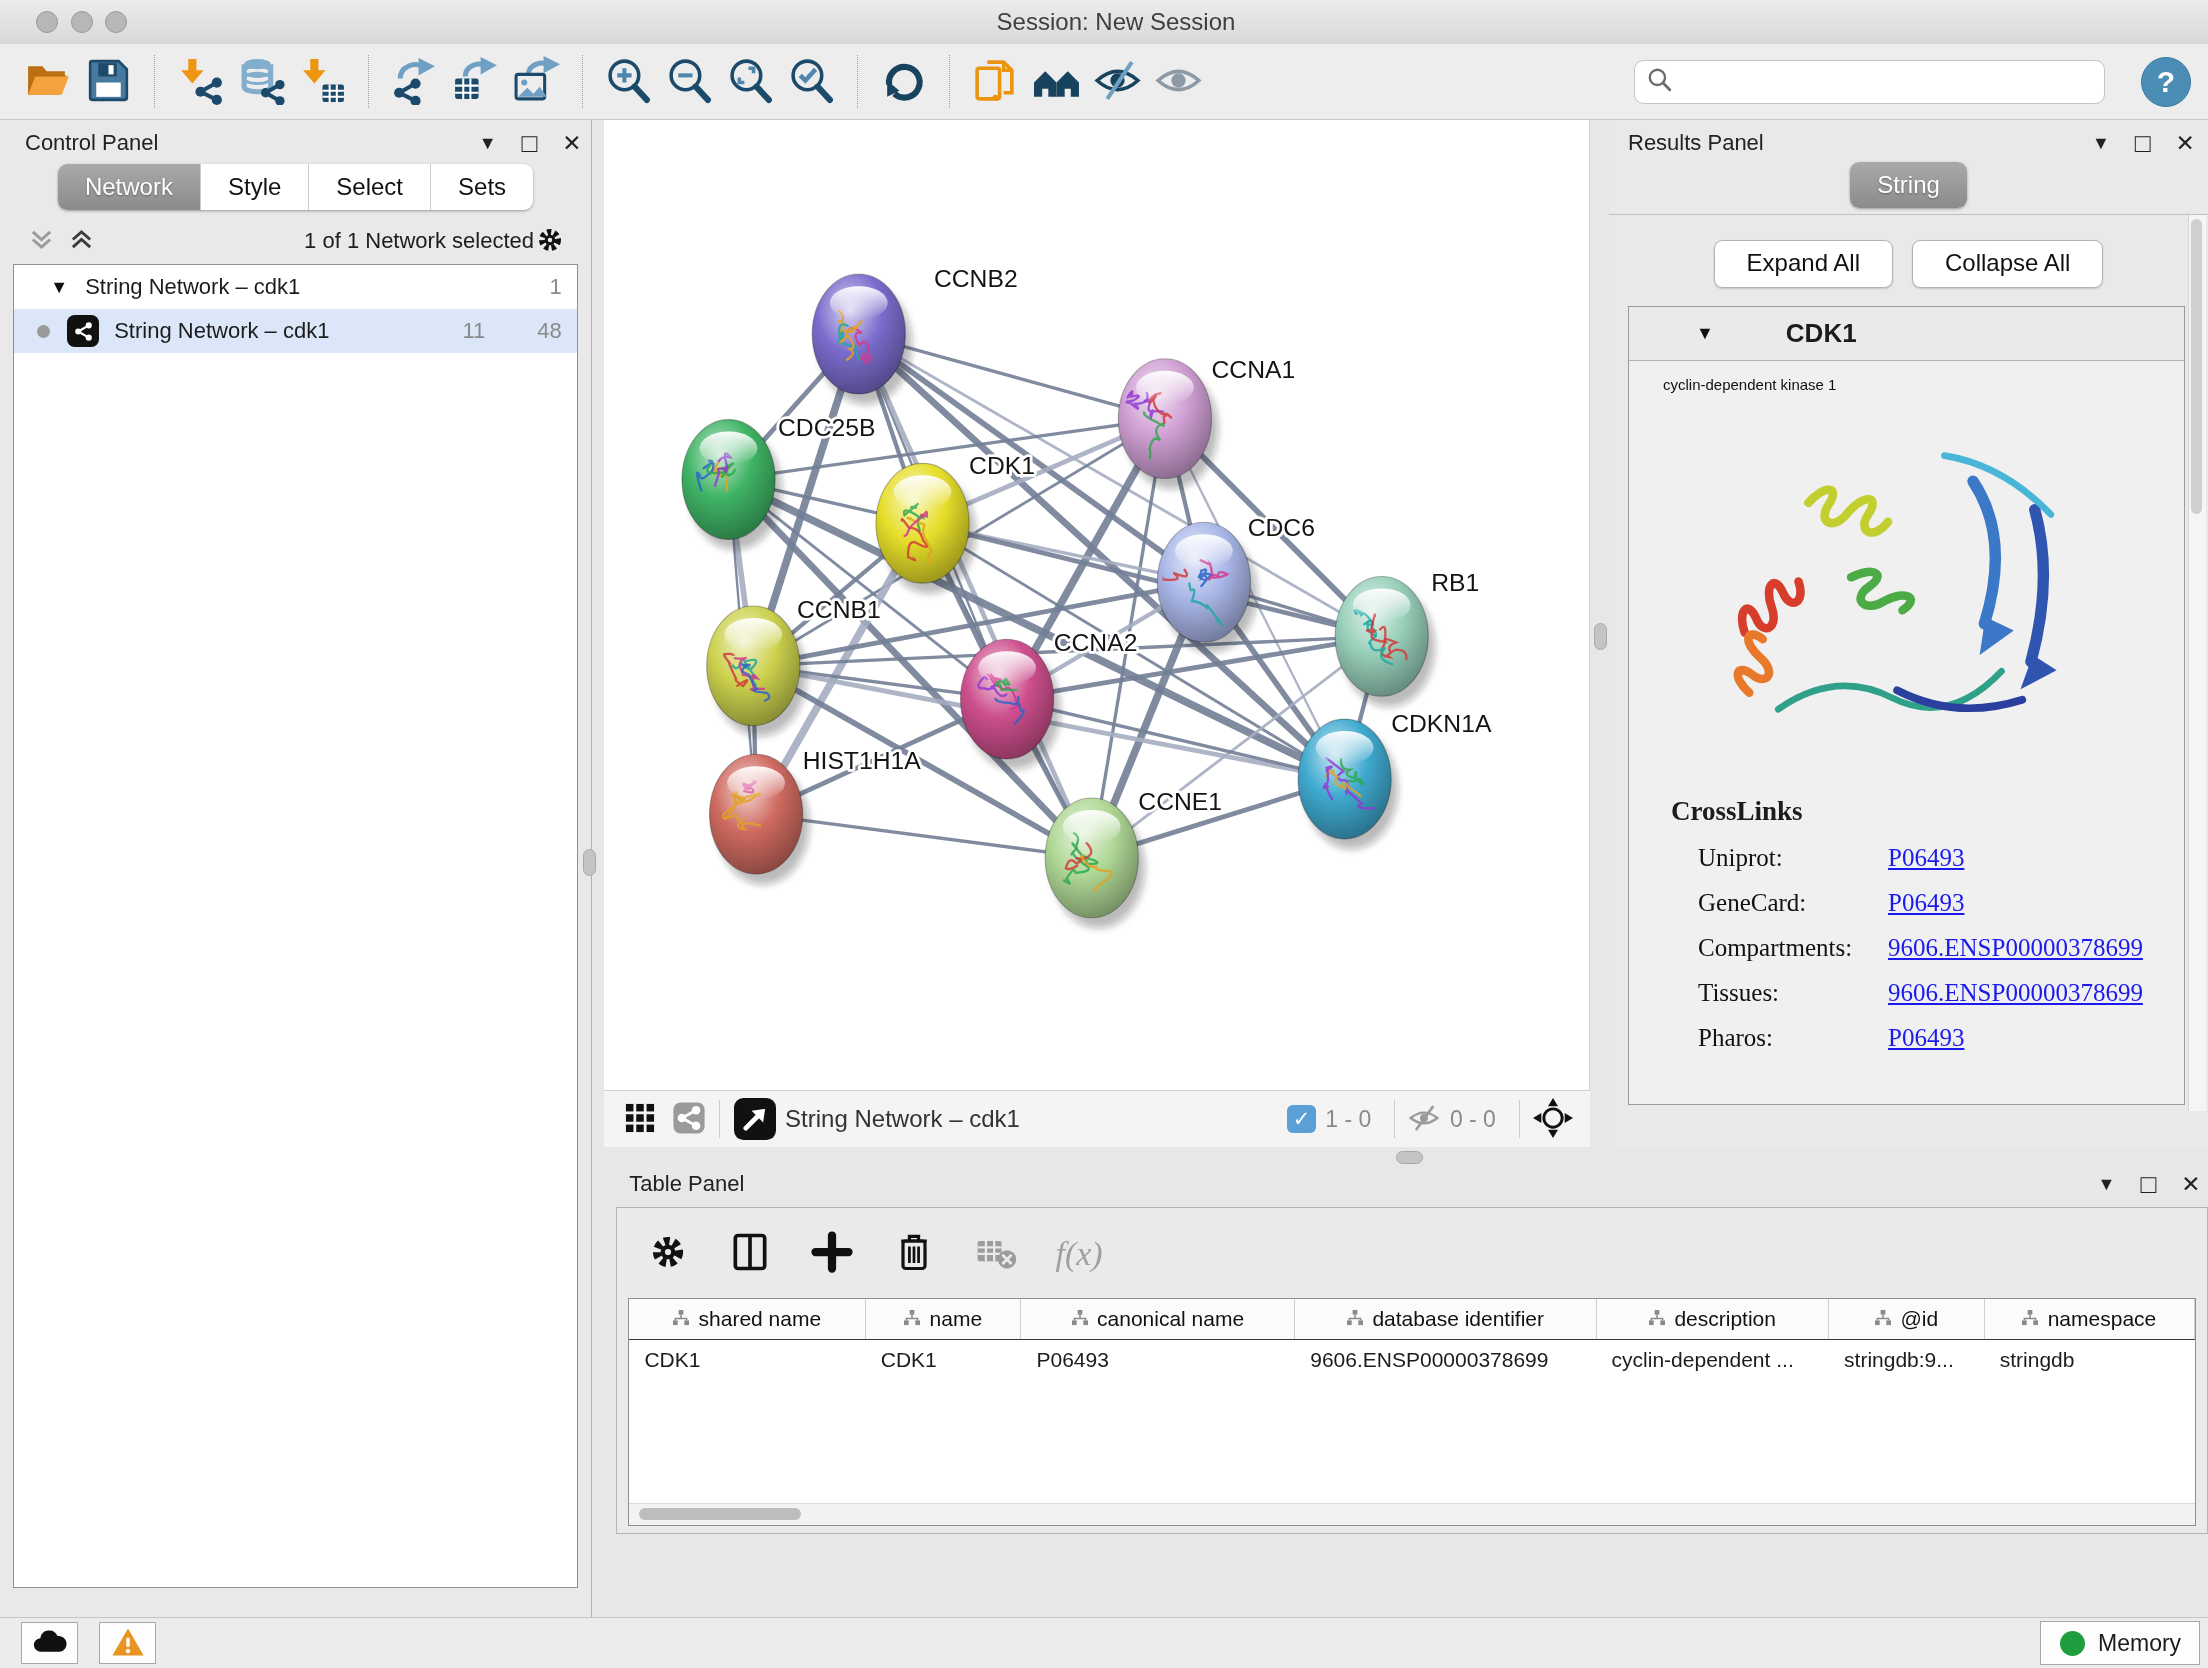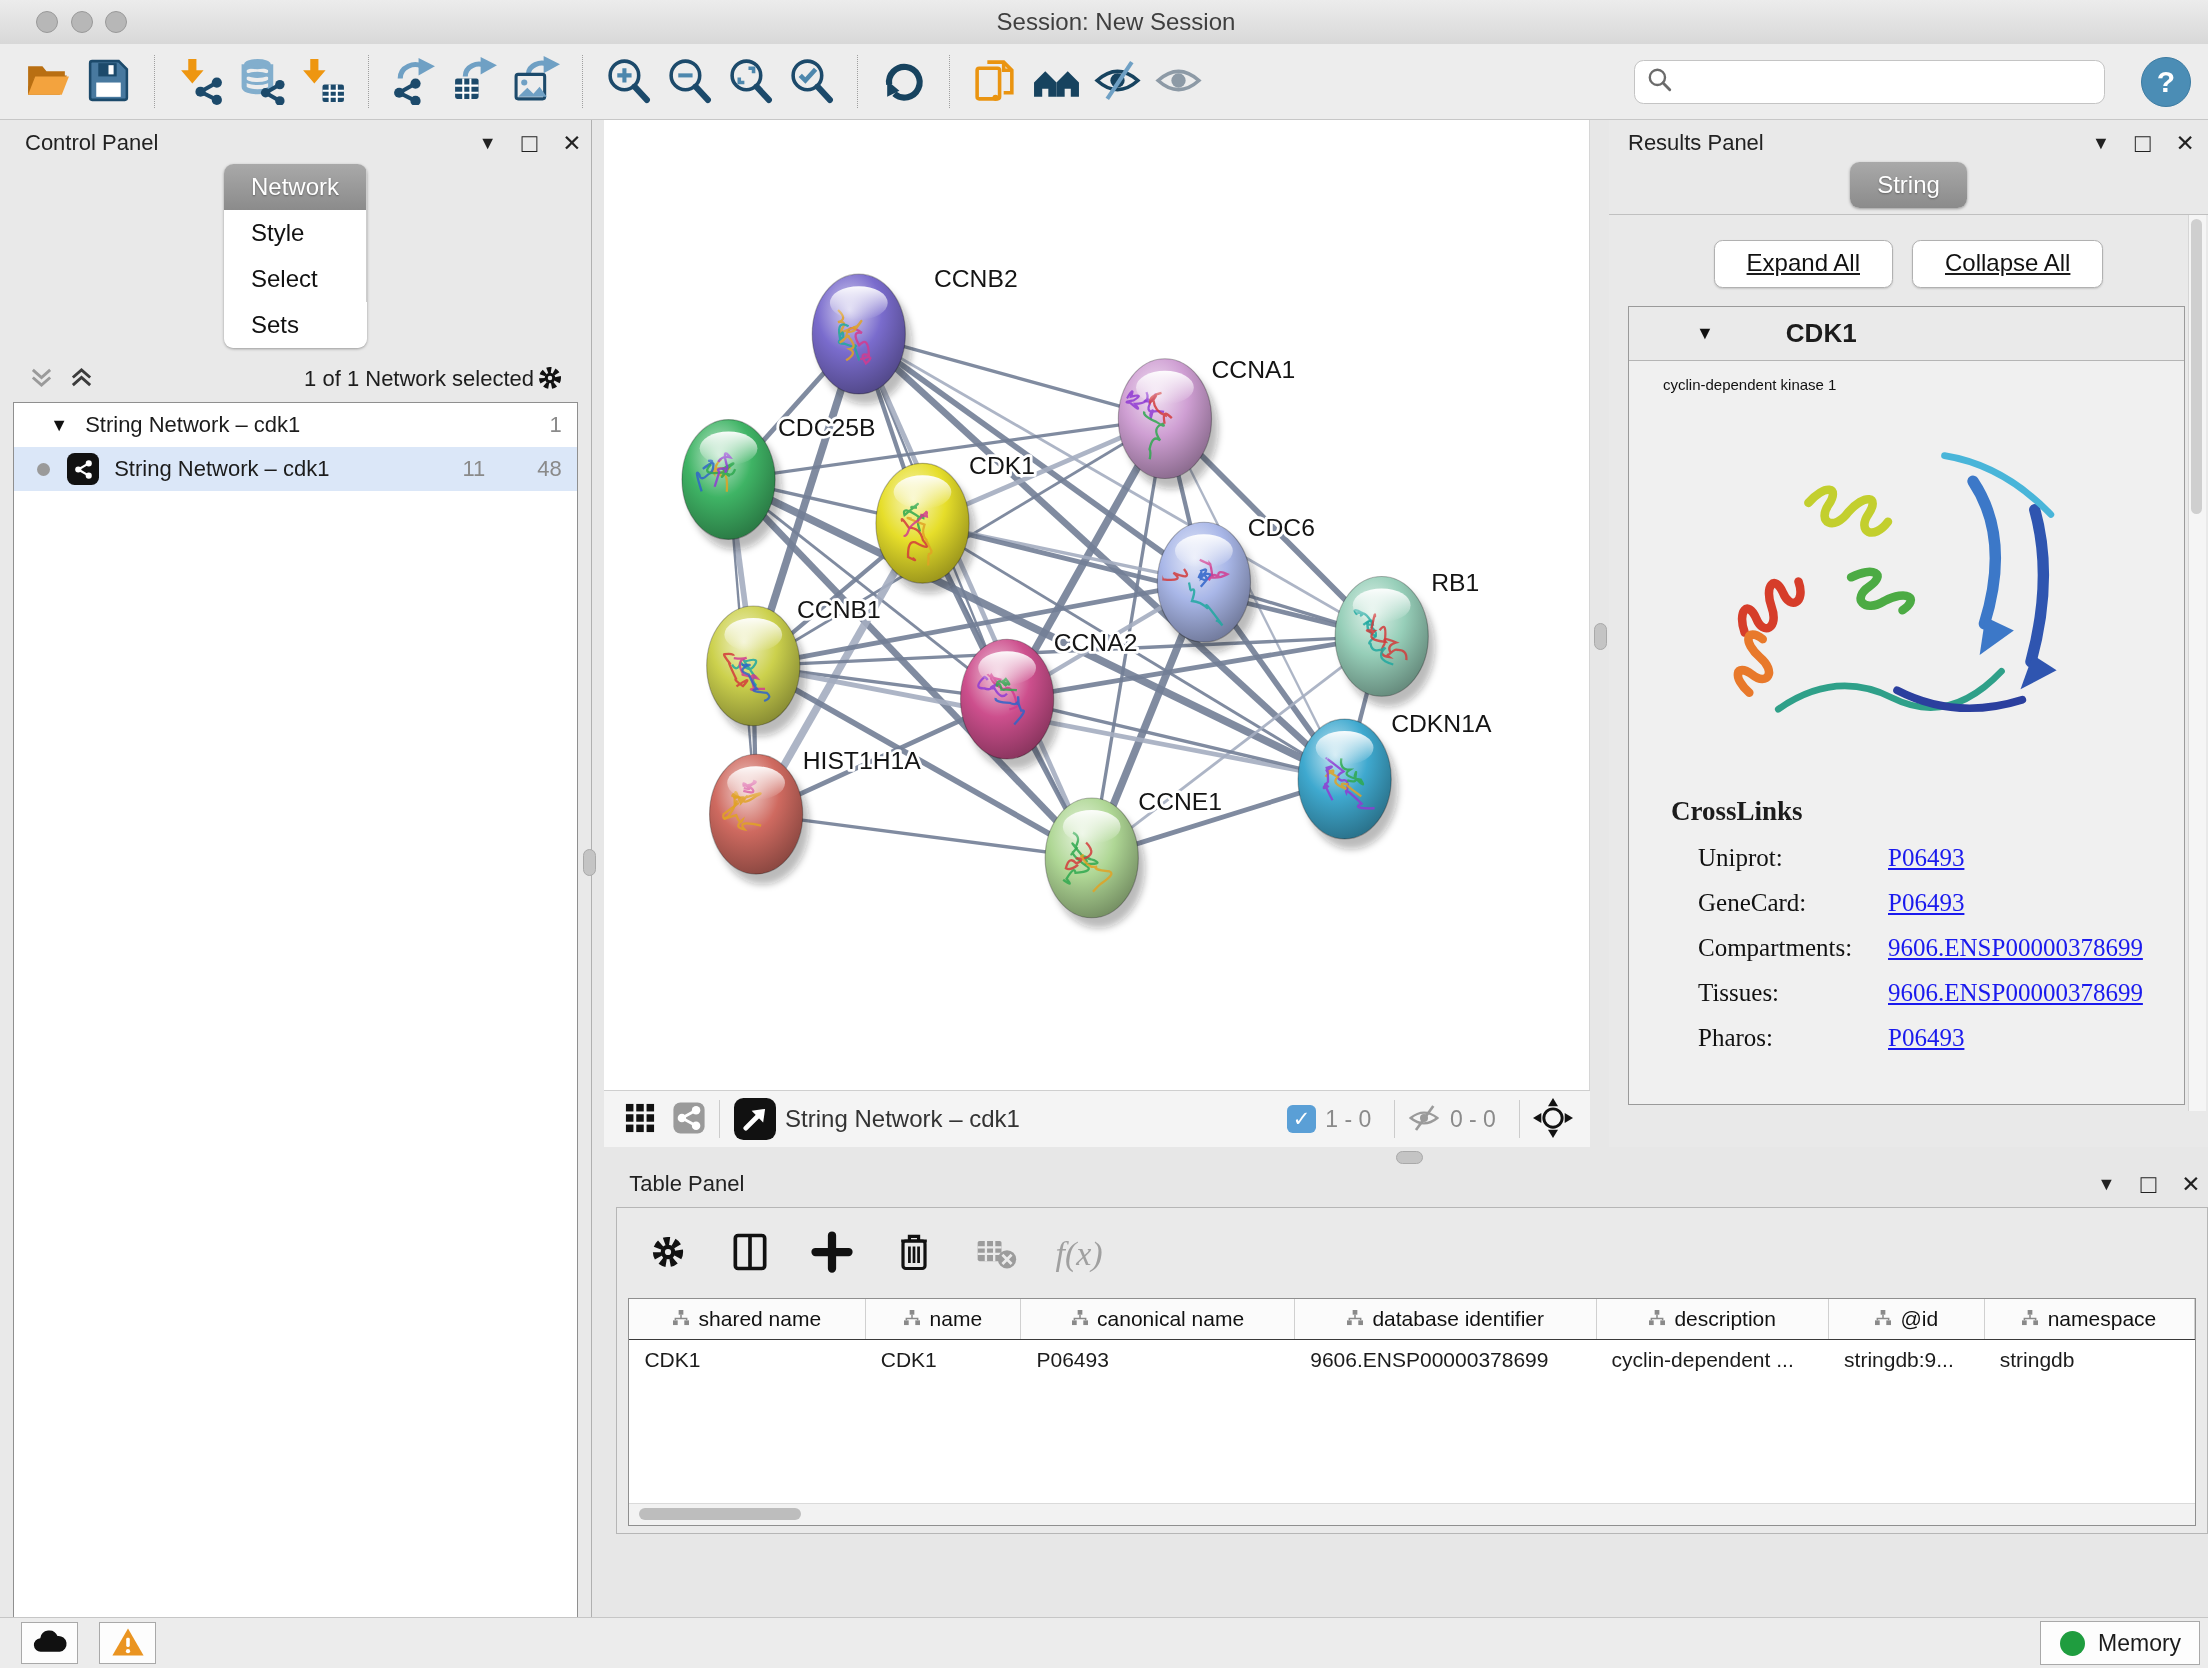--- a/index.html
+++ b/index.html
@@ -27,21 +27,21 @@
                     font-family:"Liberation Sans","DejaVu Sans",sans-serif;}
   .help-btn{width:48px;height:48px;border-radius:50%;background:#4b8db5;border:1.9px solid #3c7ba2;color:#fff;
             font-size:30px;font-weight:bold;display:flex;align-items:center;justify-content:center;margin-left:36px;}
 
   
   .phead{display:flex;align-items:center;font-size:22px;color:#222;}
   .phead .glyphs{margin-left:auto;display:flex;align-items:center;gap:25px;font-size:23px;color:#222;}
   .g{cursor:default;}
 
   
-  .seg{display:inline-flex;border-radius:9.5px;overflow:hidden;box-shadow:0 1px 2.9px rgba(0,0,0,.35);flex-direction:column;}
+  .seg{display:inline-flex;border-radius:9.5px;overflow:hidden;box-shadow:0 1px 2.9px rgba(0,0,0,.35);}
   .seg .tab{background:#fff;color:#111;font-size:24px;padding:0 27px;height:46px;line-height:46px;
             border-right:1px solid #cdcdcd;}
   .seg .tab:last-child{border-right:none;}
   .seg .tab.active{background:linear-gradient(#a9a9a9,#8b8b8b);color:#fff;text-shadow:0 1px 1.9px rgba(0,0,0,.35);}
 
   
   .control-panel{left:0;top:120px;width:592px;height:1497px;background:#e9e9e9;border-right:1px solid #b0b0b0;
                  box-sizing:border-box;}
   .cp-head{padding:7.6px 9.5px 0 25px;}
   .cp-tabs{display:flex;justify-content:center;margin-top:5.7px;}
@@ -67,21 +67,21 @@
        align-items:center;justify-content:center;margin-left:9.5px;}
   .arrow-btn{width:42px;height:42px;border-radius:9.5px;background:#111;display:flex;align-items:center;justify-content:center;}
 
   .splitter{position:absolute;background:#c4c4c4;border:1px solid #a9a9a9;border-radius:7.6px;}
 
   
   .results-panel{left:1609px;top:120px;width:599px;height:1027px;background:#e9e9e9;box-sizing:border-box;}
   .rp-head{padding:7.6px 13.3px 0 19px;}
   .rp-tabrow{display:flex;justify-content:center;margin-top:3.8px;}
   .rp-content{margin-top:5.7px;border-top:1px solid #c0c0c0;height:938px;position:relative;}
-  .rp-buttons{display:flex;justify-content:center;gap:19px;margin-top:25px;text-decoration:underline;}
+  .rp-buttons{display:flex;justify-content:center;gap:19px;margin-top:25px;}
   .btn{background:#fff;border:1.9px solid #b1b1b1;border-radius:8.6px;font-size:24px;color:#111;
        height:46px;line-height:44px;padding:0 32px;box-shadow:0 1px 1.9px rgba(0,0,0,.15);}
   .rp-section{position:absolute;left:19px;right:23px;top:91px;bottom:48px;border:1.9px solid #9a9a9a;background:#f0f0f0;}
   .rp-sec-head{height:53px;background:#eaeaea;border-bottom:1px solid #b5b5b5;display:flex;align-items:center;}
   .rp-sec-head .tri{margin-left:67px;}
   .rp-name{font-size:26px;font-weight:bold;margin-left:55px;}
   .rp-desc{font-size:15px;padding:15px 0 0 34px;color:#111;}
   .rp-ribbon{display:block;margin:17px auto 0 auto;}
   .rp-xl{font-family:"Liberation Serif","DejaVu Serif",serif;margin:5.7px 0 0 42px;}
   .rp-xl-title{font-size:27px;font-weight:bold;}

